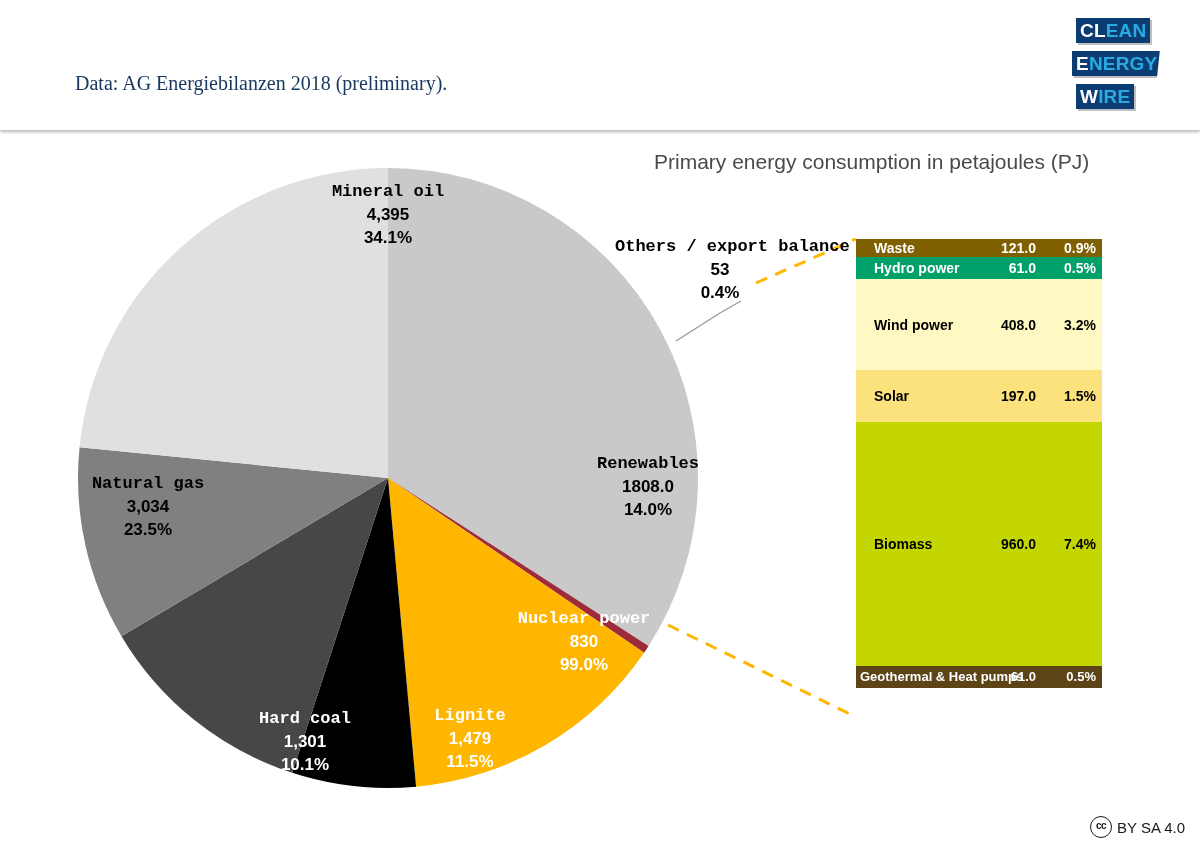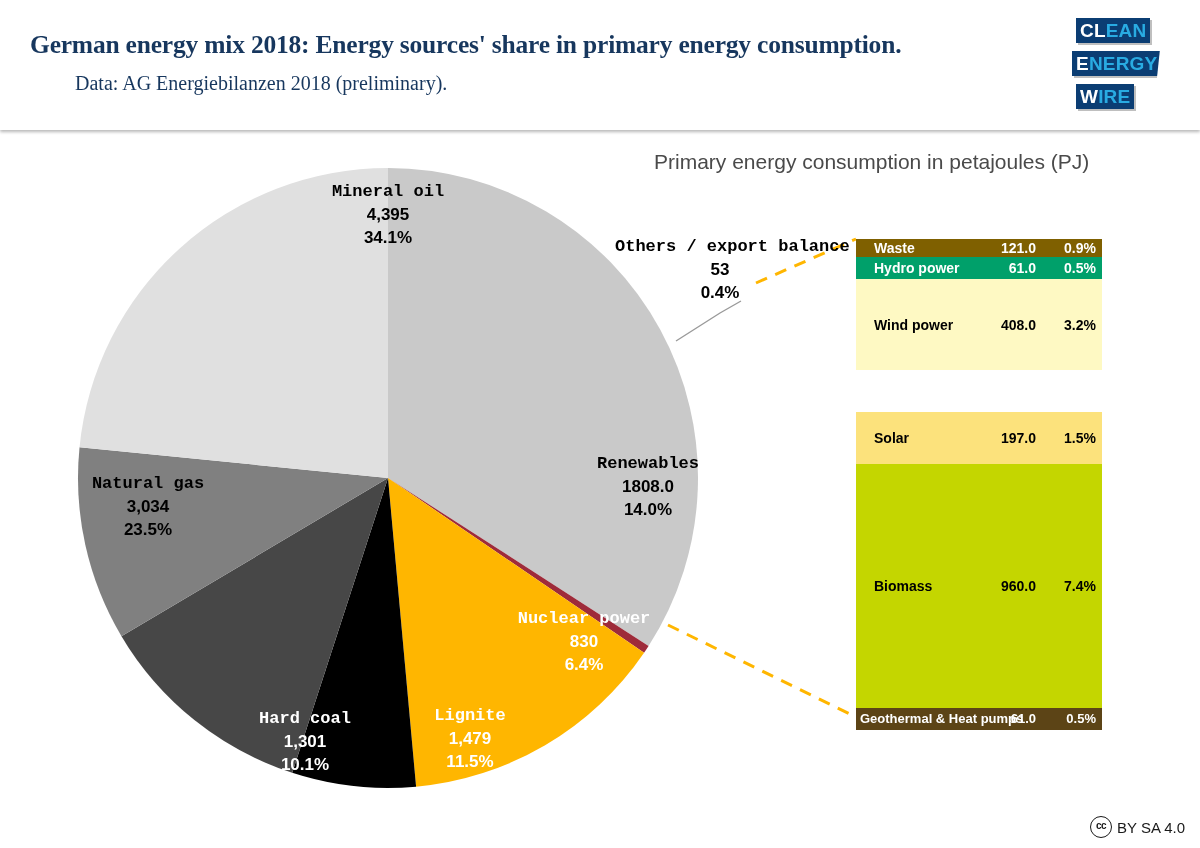--- a/index.html
+++ b/index.html
@@ -82,21 +82,20 @@
   #cc-badge{
     width:20px;height:20px;border:1.8px solid #1a1a1a;border-radius:50%;
     font-size:10px;font-weight:bold;line-height:17px;text-align:center;
     letter-spacing:-.5px;
   }
 </style>
 </head>
 <body>
 
 <div id="header">
-  <div id="header-title">German energy mix 2018: Energy sources' share in primary energy consumption.</div>
   <div id="header-subtitle">Data: AG Energiebilanzen 2018 (preliminary).</div>
 
   <div id="logo">
     <div class="logo-row" id="logo-row-1"><span>CL</span><span class="hl">EAN</span></div>
     <div class="logo-row" id="logo-row-2"><span>E</span><span class="hl">NERGY</span></div>
     <div class="logo-row" id="logo-row-3"><span>W</span><span class="hl">IRE</span></div>
   </div>
   <div id="corner-fold"></div>
 </div>
 
@@ -136,21 +135,21 @@
 
 <div class="pie-label" style="left:548px;top:452px;width:200px;color:#000;">
   <span class="l1">Renewables</span>
   <span class="l2">1808.0</span>
   <span class="l3">14.0%</span>
 </div>
 
 <div class="pie-label" style="left:489px;top:607px;width:190px;color:#fff;">
   <span class="l1">Nuclear power</span>
   <span class="l2">830</span>
-  <span class="l3">6.4%</span>
+  <span class="l3">99.0%</span>
 </div>
 
 <div class="pie-label" style="left:380px;top:704px;width:180px;color:#fff;">
   <span class="l1">Lignite</span>
   <span class="l2">1,479</span>
   <span class="l3">11.5%</span>
 </div>
 
 <div class="pie-label" style="left:215px;top:707px;width:180px;color:#fff;">
   <span class="l1">Hard coal</span>
@@ -173,21 +172,21 @@
     <div class="bar-seg" style="height: 22px; background: rgb(0, 160, 106); color: rgb(255, 255, 255); font-size: 14px;">
       <span class="seg-name">Hydro power</span>
       <span class="seg-val">61.0</span>
       <span class="seg-pct">0.5%</span>
     </div>
     <div class="bar-seg" style="height: 91px; background: #fef9c3; color: rgb(0, 0, 0); font-size: 14px;">
       <span class="seg-name">Wind power</span>
       <span class="seg-val">408.0</span>
       <span class="seg-pct">3.2%</span>
     </div>
-    <div class="bar-seg" style="height: 52.3009px; background: rgb(252, 226, 124); color: rgb(0, 0, 0); font-size: 14px; margin-top: 42px;">
+    <div class="bar-seg" style="height: 52.3009px; background: rgb(252, 226, 124); color: rgb(0, 0, 0); font-size: 14px;">
       <span class="seg-name">Solar</span>
       <span class="seg-val">197.0</span>
       <span class="seg-pct">1.5%</span>
     </div>
     <div class="bar-seg" style="height: 243.257px; background: rgb(196, 214, 0); color: rgb(0, 0, 0); font-size: 14px;">
       <span class="seg-name">Biomass</span>
       <span class="seg-val">960.0</span>
       <span class="seg-pct">7.4%</span>
     </div>
     <div class="bar-seg" style="height: 22px; background: rgb(92, 68, 22); color: rgb(255, 255, 255); font-size: 13px;">

